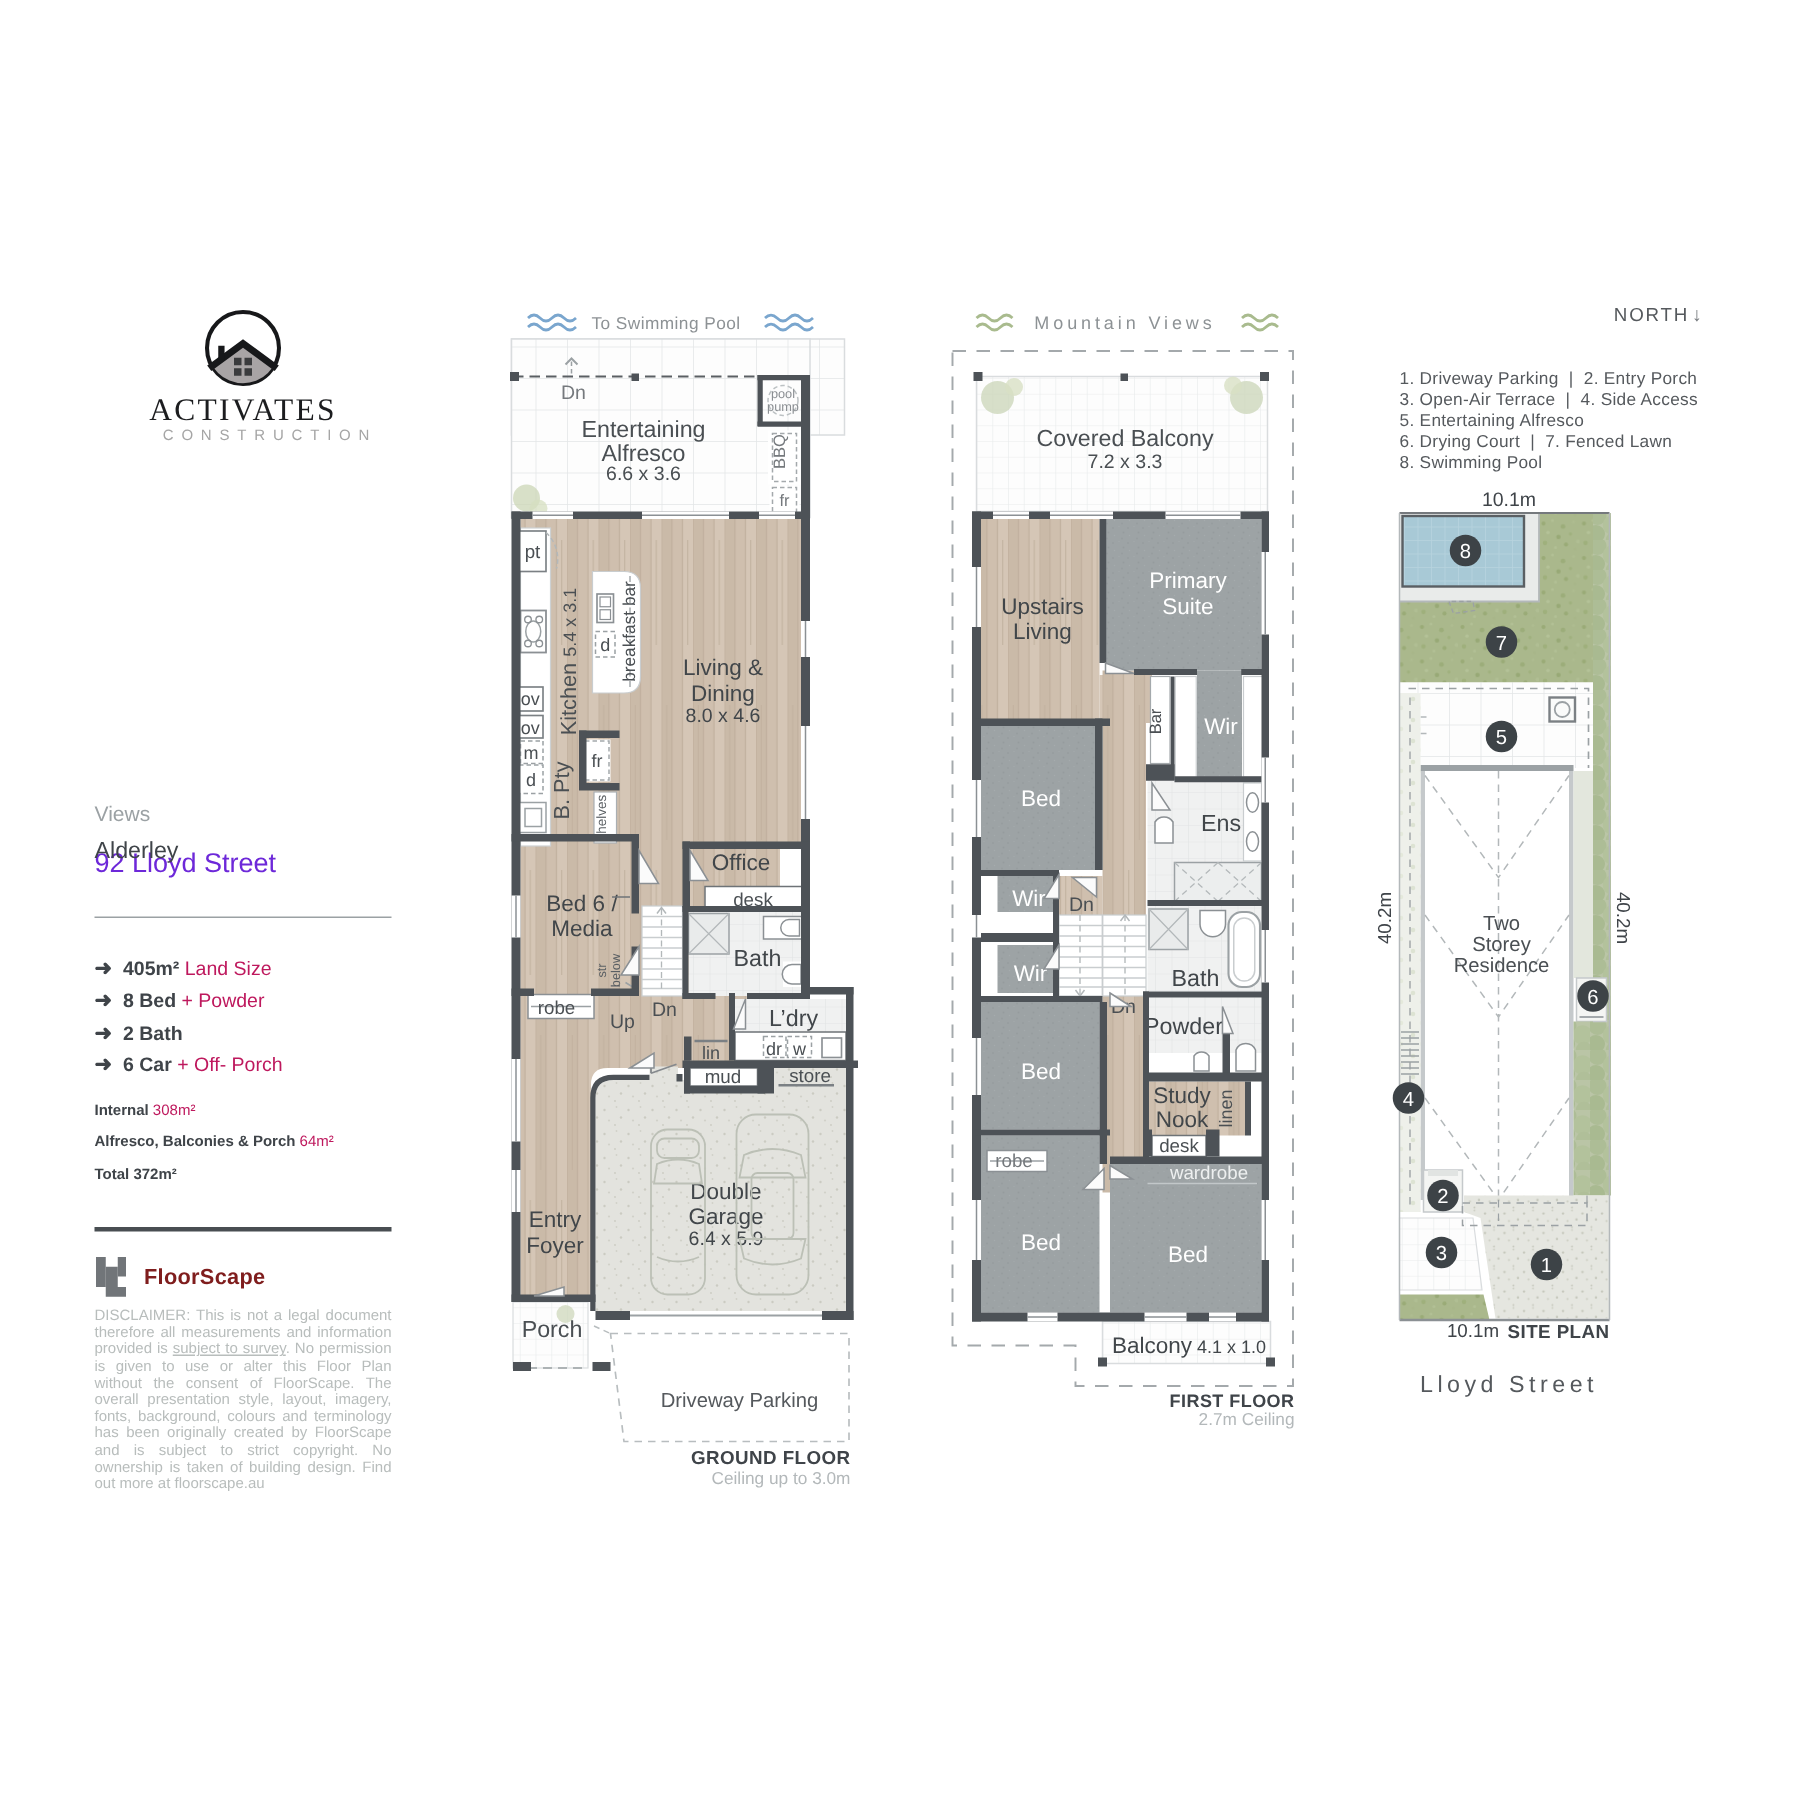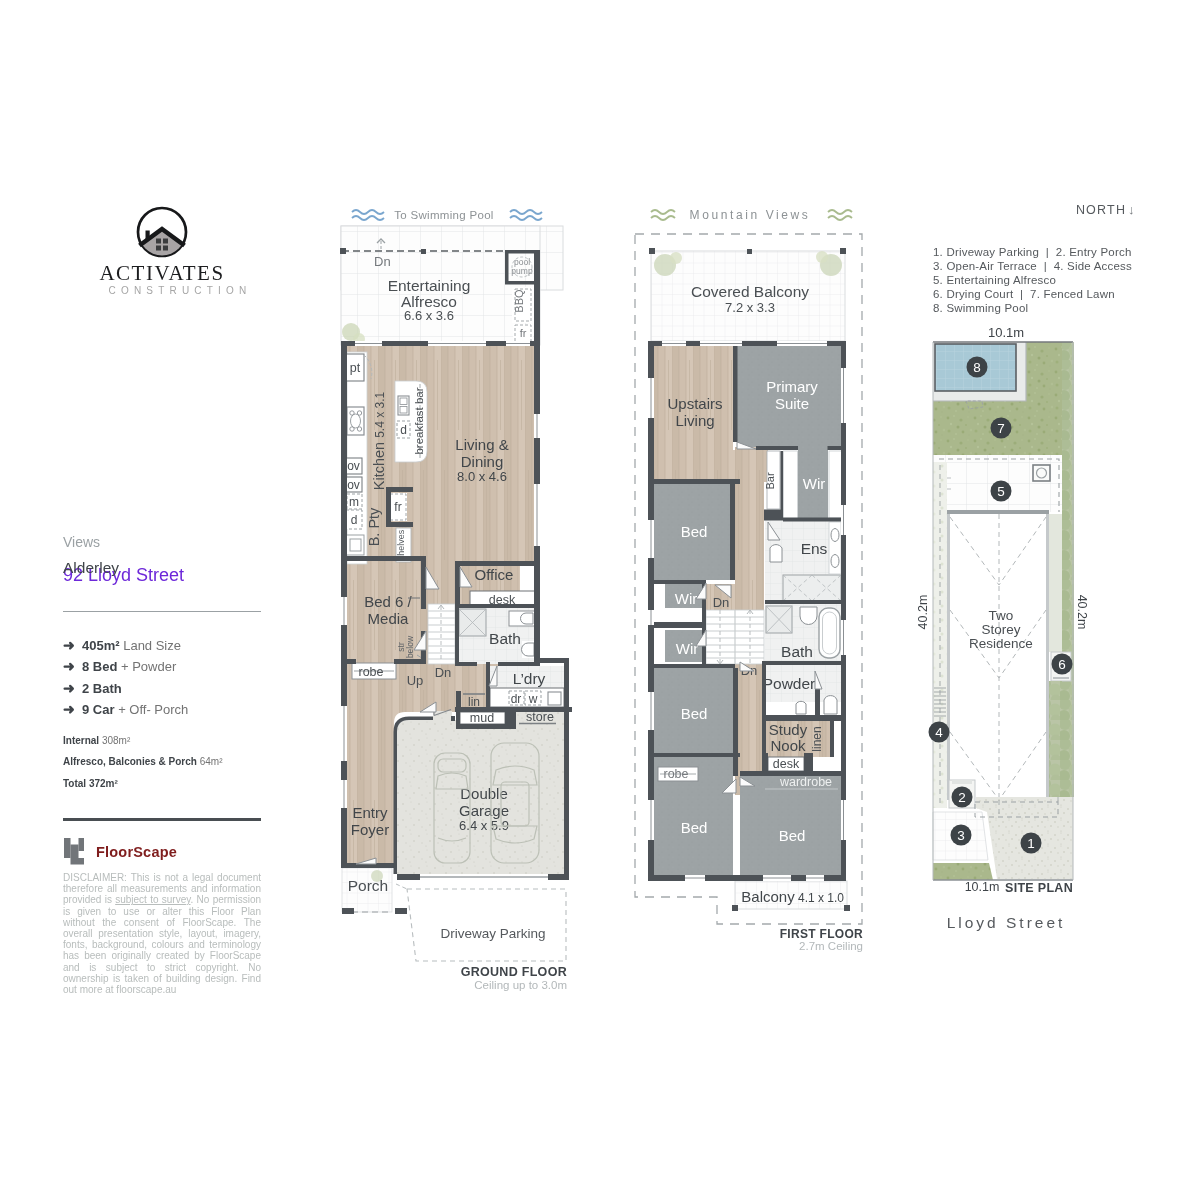--- a/index.html
+++ b/index.html
@@ -1,18 +1,18 @@
 <!DOCTYPE html>
 <html><head>
 <meta charset="utf-8">
 <style>
   html,body{margin:0;padding:0}
   body{width:1200px;height:1200px;background:#ffffff;font-family:"Liberation Sans",sans-serif;position:relative;overflow:hidden}
   .abs{position:absolute}
-  .gray{color:#737373}
+  .gray{color:#be185d}
 </style>
 </head>
 <body>
 
 <svg width="1200" height="1200" viewBox="0 0 1200 1200" style="position:absolute;left:0;top:0">
 <defs>
   <pattern id="wood" width="21" height="220" patternUnits="userSpaceOnUse">
     <rect width="21" height="220" fill="#cfbfae"></rect>
     <rect x="0" width="7" height="220" fill="#cabaa8"></rect>
     <rect x="14" width="7" height="220" fill="#d5c6b6"></rect>
@@ -822,21 +822,21 @@
 <div class="abs" style="left:63px;top:534px;font-size:14px;color:#9ba1a4">Views</div>
 <div class="abs" style="left:63px;top:565px;font-size:18px;color:#6d28d9">92 Lloyd Street</div>
 <div class="abs" style="left:63px;top:559px;font-size:15.5px;color:#3f4449">Alderley</div>
 
 <div class="abs" style="left:63px;top:611px;width:198px;height:1px;background:#9ba1a4"></div>
 
 <div class="abs" style="left:63px;top:635px;font-size:13px;color:#3f4449;line-height:21.3px">
 <div><b style="font-size:14px">➜</b>&nbsp; <b>405m²</b> <span class="gray">Land Size</span></div>
 <div><b style="font-size:14px">➜</b>&nbsp; <b>8 Bed</b> <span class="gray">+ Powder</span></div>
 <div><b style="font-size:14px">➜</b>&nbsp; <b>2 Bath</b></div>
-<div><b style="font-size:14px">➜</b>&nbsp; <b>9 Car</b> <span class="gray">+ Off- Porch</span></div>
+<div><b style="font-size:14px">➜</b>&nbsp; <b>6 Car</b> <span class="gray">+ Off- Porch</span></div>
 </div>
 
 <div class="abs" style="left:63px;top:730px;font-size:10px;color:#3f4449;line-height:21.3px">
 <div><b>Internal</b> <span class="gray">308m²</span></div>
 <div><b>Alfresco, Balconies &amp; Porch</b> <span class="gray">64m²</span></div>
 <div><b>Total 372m²</b></div>
 </div>
 
 <div class="abs" style="left:63px;top:818px;width:198px;height:2.5px;background:#494e52"></div>
 

